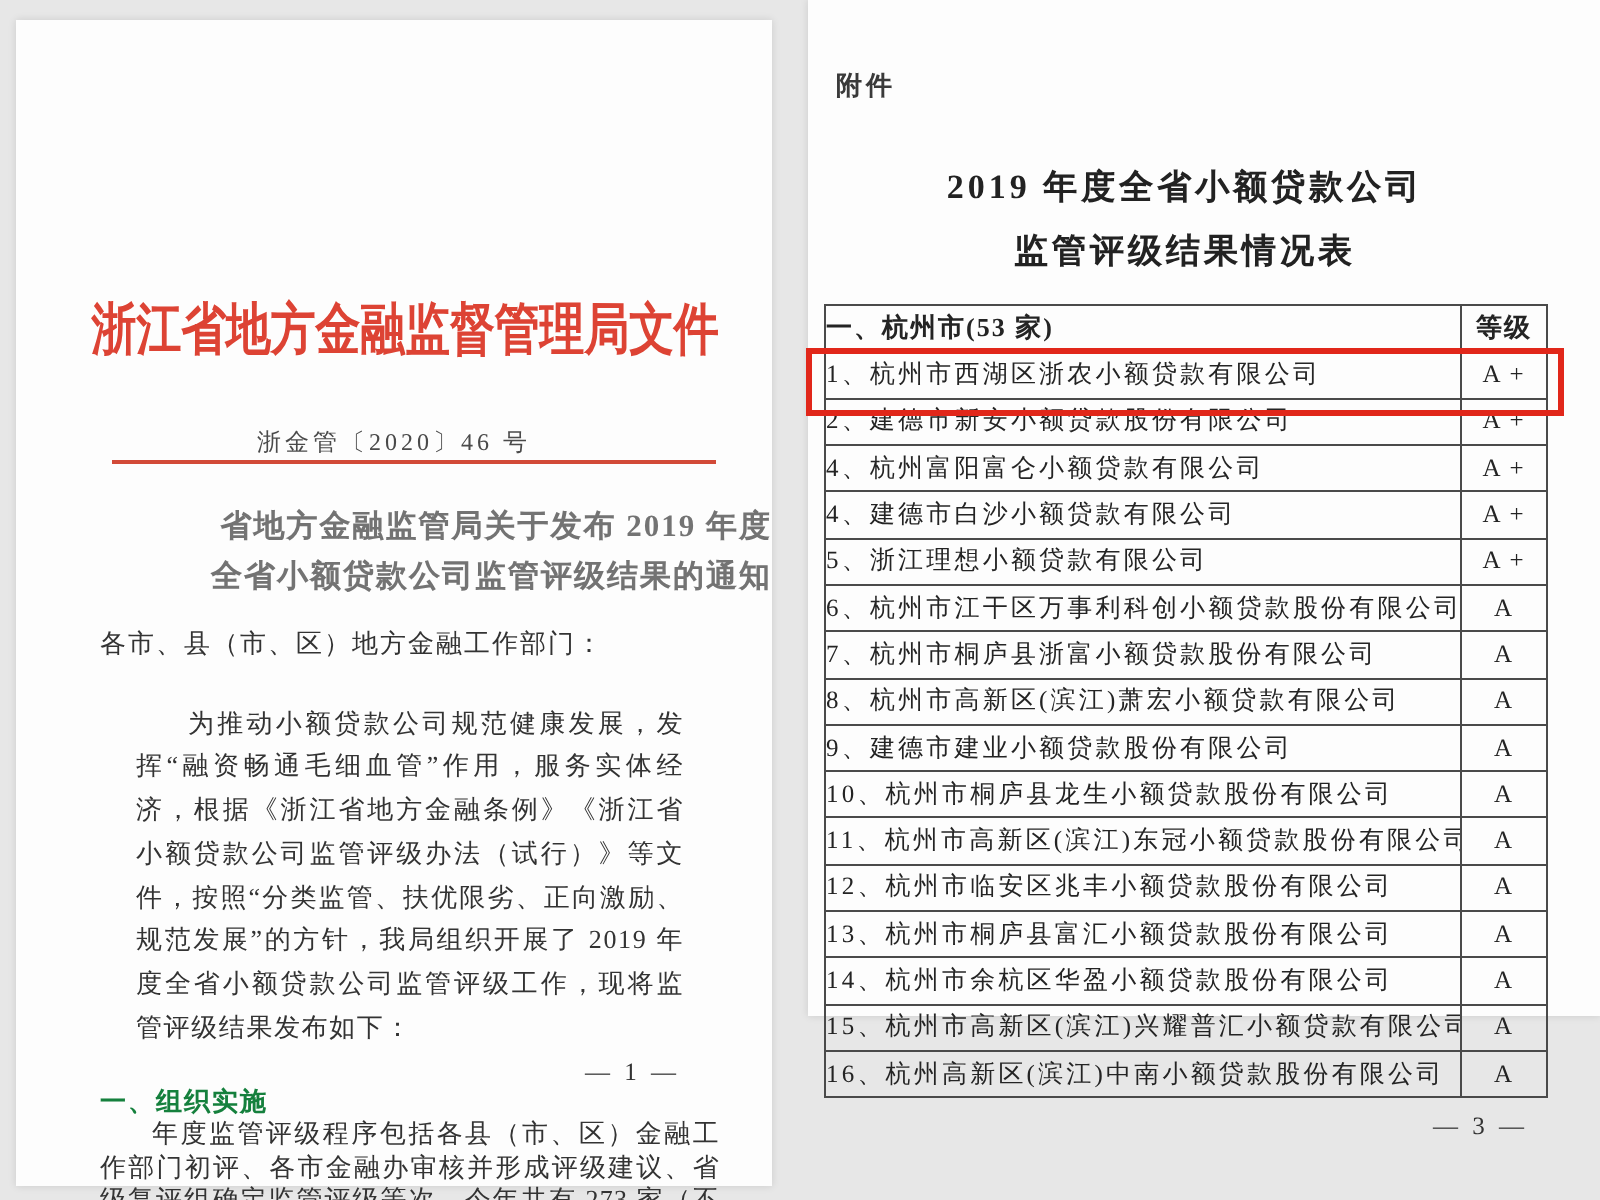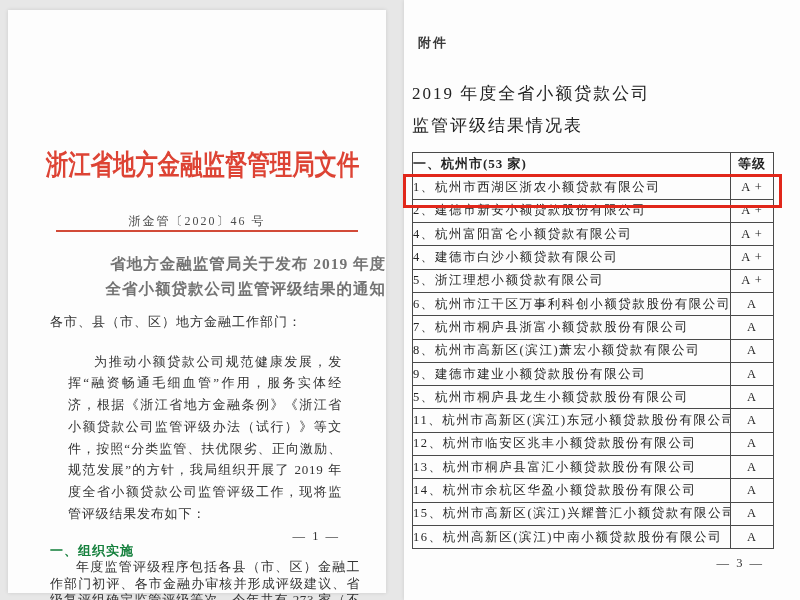--- a/index.html
+++ b/index.html
@@ -47,28 +47,28 @@
     font-weight:bold;line-height:17px;margin-top:2px;letter-spacing:1px;color:#15803d;
   }
   .lp-para2{
     margin:0;text-indent:2em;text-align:justify;
     line-height:16.4px;letter-spacing:0.6px;
   }
   .lp-pagenum{
     position:absolute;top:519px;right:46px;font-size:12.5px;color:#333;letter-spacing:2px;
   }
   
-  .rp{left:404px;top:0;width:396px;height:600px;box-shadow:0 0 4px rgba(0,0,0,0.12);}
+  .rp{left:404px;top:0;width:396px;height:508px;box-shadow:0 0 4px rgba(0,0,0,0.12);}
   .rp-attachment{
     position:absolute;top:34px;left:14px;
     font-size:13px;font-weight:bold;color:#3a3a3a;letter-spacing:2px;
   }
   .rp-title{
-    position:absolute;left:8px;width:361px;
-    font-size:17px;font-weight:normal;color:#222;letter-spacing:2px;
+    position:absolute;left:8px;width:361px;text-align:center;
+    font-size:17px;font-weight:bold;color:#222;letter-spacing:2px;
   }
   .rp-title1{top:82px;}
   .rp-title2{top:114px;}
   .table-wrap{
     position:absolute;top:152px;left:8px;width:361px;
   }
   table.rating{
     border-collapse:collapse;width:361px;table-layout:fixed;
     font-size:12.5px;color:#242424;
   }
@@ -164,21 +164,21 @@
         </tr>
         <tr>
           <td class="c-name">8、杭州市高新区(滨江)萧宏小额贷款有限公司</td>
           <td class="c-grade">A</td>
         </tr>
         <tr>
           <td class="c-name">9、建德市建业小额贷款股份有限公司</td>
           <td class="c-grade">A</td>
         </tr>
         <tr>
-          <td class="c-name">5、杭州市桐庐县龙生小额贷款股份有限公司</td>
+          <td class="c-name">10、杭州市桐庐县龙生小额贷款股份有限公司</td>
           <td class="c-grade">A</td>
         </tr>
         <tr>
           <td class="c-name">11、杭州市高新区(滨江)东冠小额贷款股份有限公司</td>
           <td class="c-grade">A</td>
         </tr>
         <tr>
           <td class="c-name">12、杭州市临安区兆丰小额贷款股份有限公司</td>
           <td class="c-grade">A</td>
         </tr>

